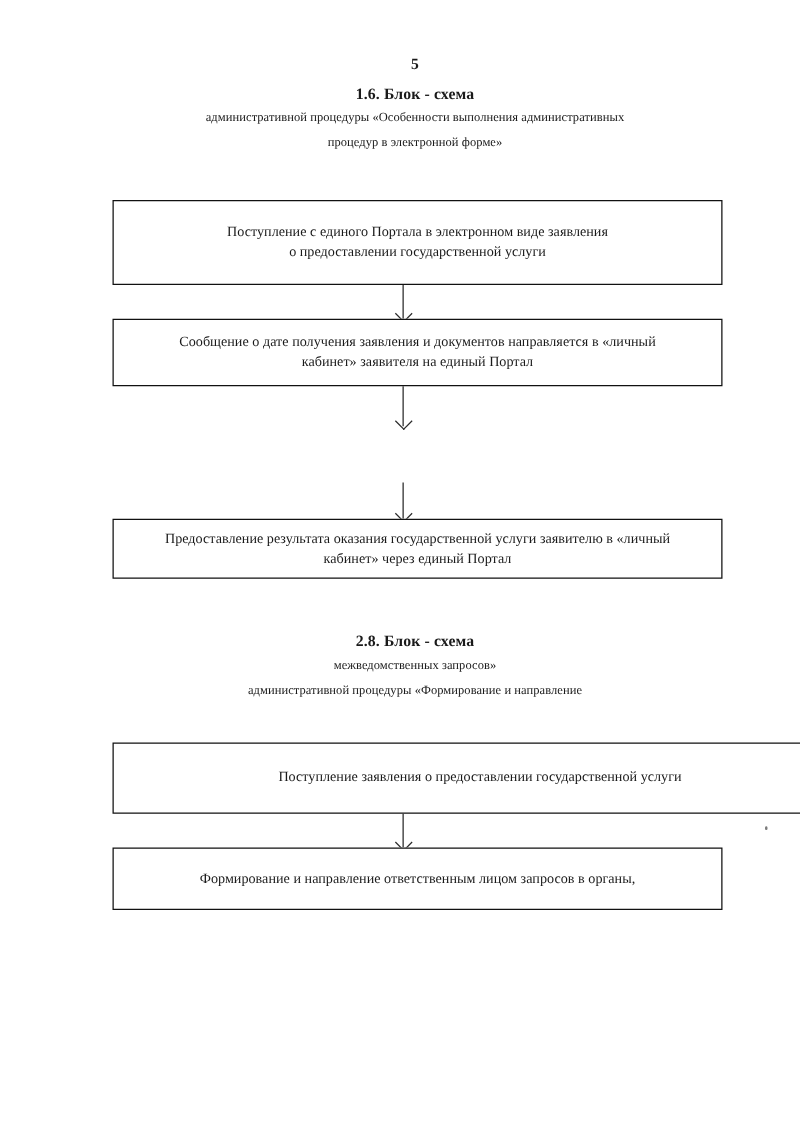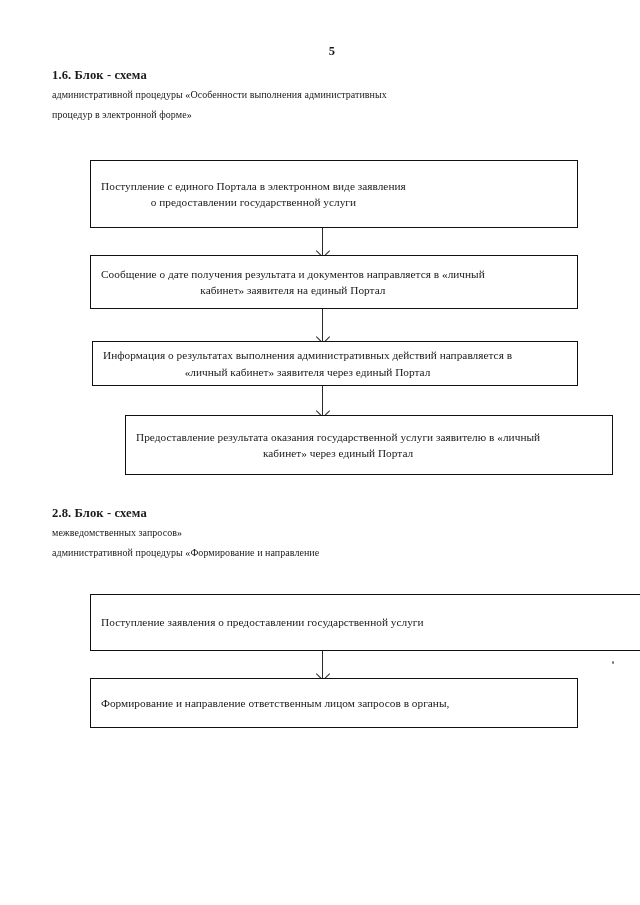--- a/index.html
+++ b/index.html
@@ -34,21 +34,21 @@
     font-size: 12.5px;
     font-weight: bold;
     letter-spacing: 0.2px;
   }
 
   
   .heading-block {
     position: absolute;
     left: 52px;
     width: 560px;
-    text-align: left;
+    text-align: center;
   }
   .heading-line-bold {
     font-size: 12.6px;
     font-weight: bold;
     line-height: 19px;
     letter-spacing: 0.1px;
   }
   .heading-line {
     font-size: 10px;
     line-height: 19.5px;
@@ -59,20 +59,21 @@
   #heading-2 { top: 504px; }
 
   
   .flow-box {
     position: absolute;
     box-sizing: border-box;
     border: 1.1px solid #111;
     background: #fff;
     display: flex;
     align-items: center;
+    justify-content: center;
     text-align: center;
     padding: 0 10px;
   }
   .flow-box .box-text {
     font-size: 11.3px;
     line-height: 16.4px;
     letter-spacing: 0.02px;
   }
 
   
@@ -129,43 +130,37 @@
     </div>
   </div>
 
   <div class="arrow" style="left:316px; top:228px; height:27px;">
     <div class="shaft"></div>
     <div class="head"></div>
   </div>
 
   <div class="flow-box" style="left:90px; top:255px; width:488px; height:54px;">
     <div class="box-text">
-      <span>Сообщение о дате получения результата и документов направляется в «личный</span><br>
+      <span>Сообщение о дате получения заявления и документов направляется в «личный</span><br>
       <span>кабинет» заявителя на единый Портал</span>
     </div>
   </div>
 
   <div class="arrow" style="left:316px; top:309px; height:32px;">
     <div class="shaft"></div>
     <div class="head"></div>
   </div>
 
-  <div class="flow-box" style="left:92px; top:341px; width:486px; height:45px;">
-    <div class="box-text">
-      <span>Информация о результатах выполнения административных действий направляется в</span><br>
-      <span>«личный кабинет» заявителя через единый Портал</span>
-    </div>
-  </div>
 
   <div class="arrow" style="left:316px; top:386px; height:29px;">
     <div class="shaft"></div>
     <div class="head"></div>
   </div>
 
-  <div class="flow-box" style="left:90px; top:415px; width:488px; height:60px;margin-left:35px;">
+  <div class="flow-box" style="left:90px; top:415px; width:488px; height:48px;">
     <div class="box-text">
       <span>Предоставление результата оказания государственной услуги заявителю в «личный</span><br>
       <span>кабинет» через единый Портал</span>
     </div>
   </div>
 
   <div class="heading-block" id="heading-2">
     <div class="heading-line-bold">2.8. Блок - схема</div>
     <div class="heading-line">межведомственных запросов»</div>
     <div class="heading-line">административной процедуры «Формирование и направление</div>

